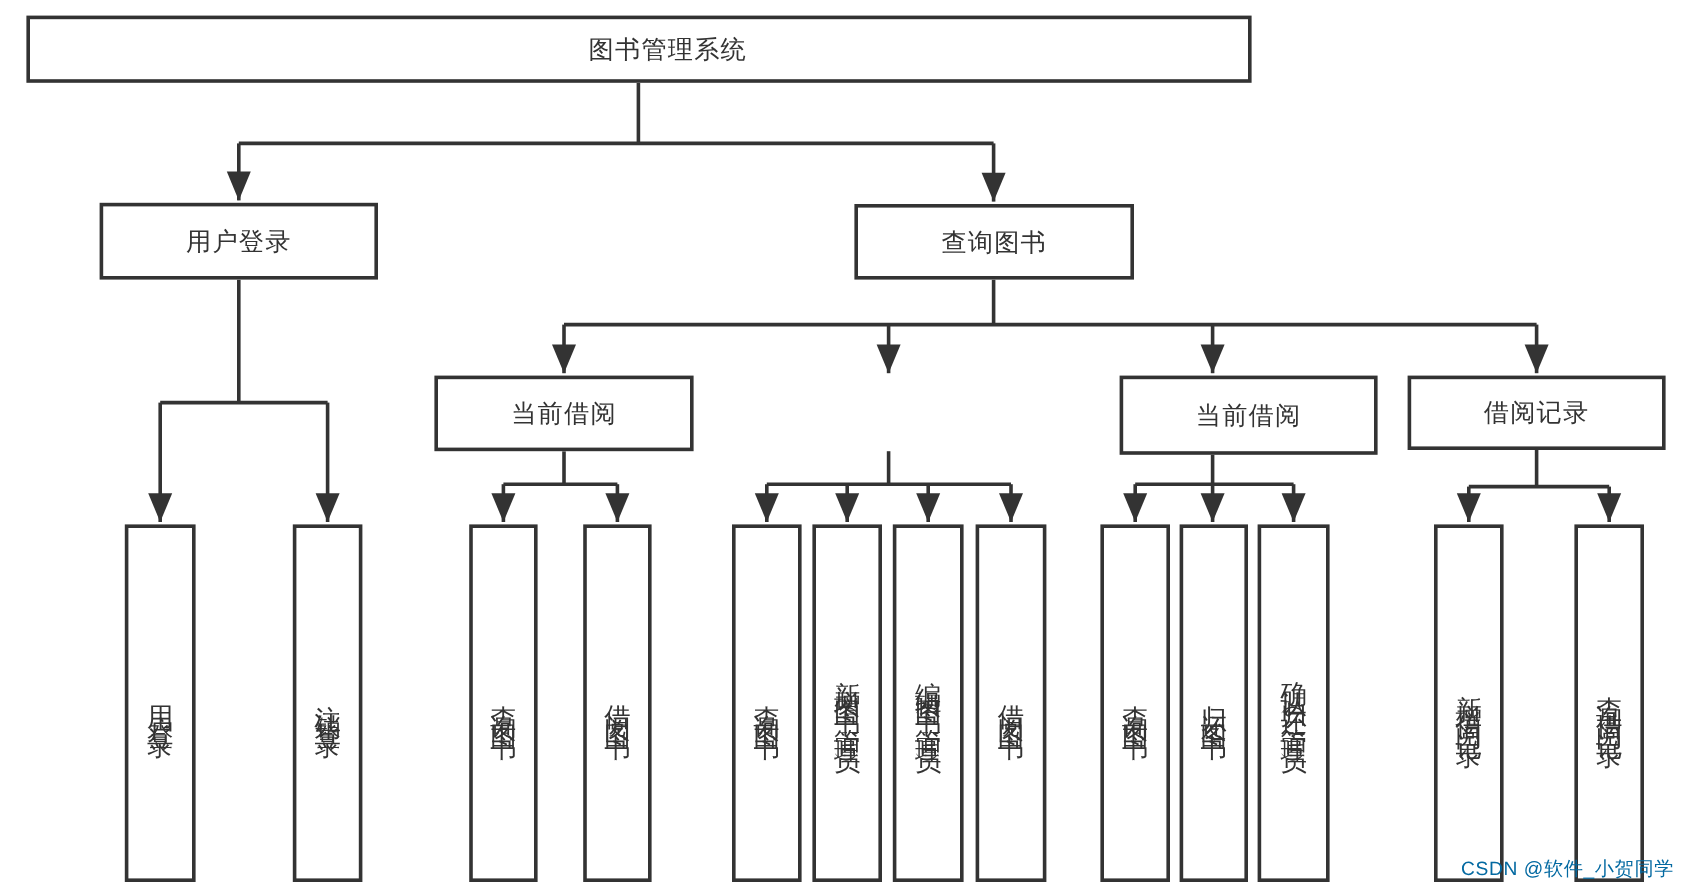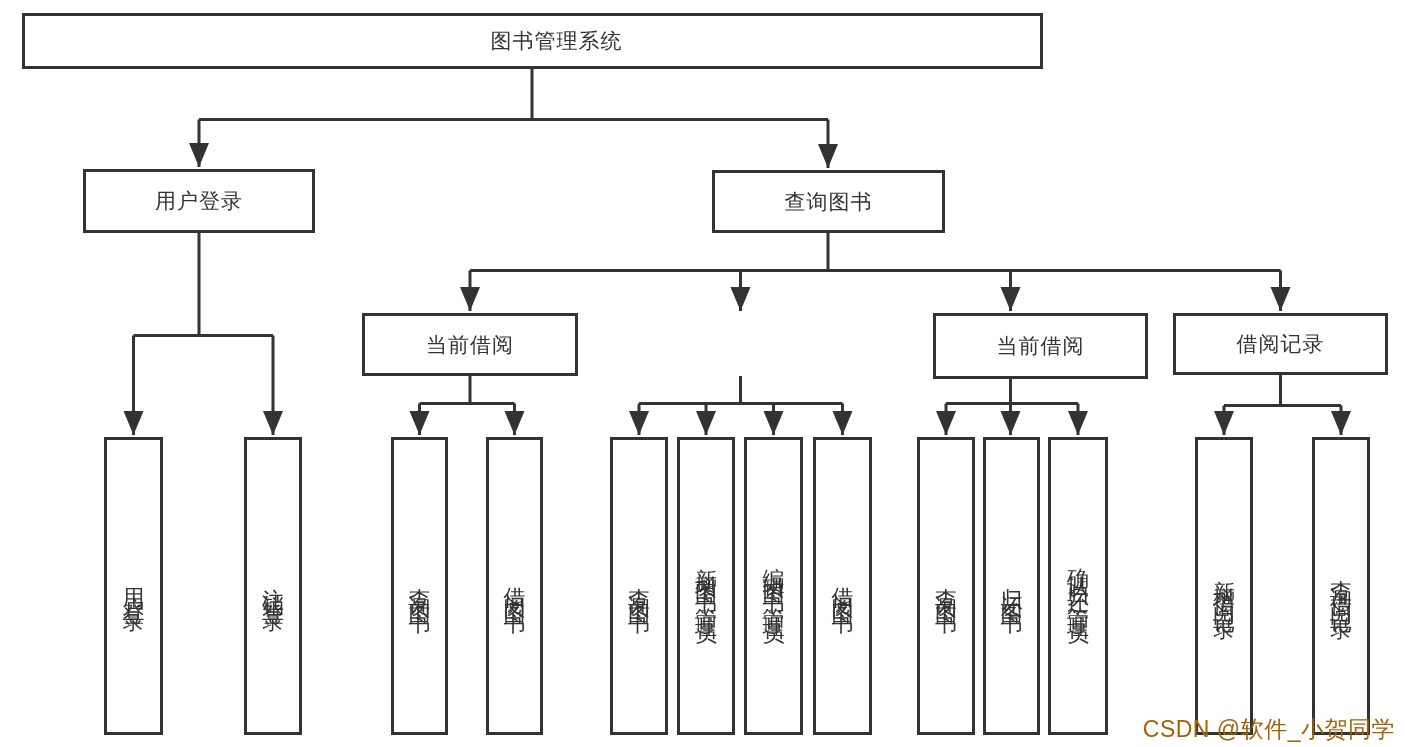--- a/index.html
+++ b/index.html
@@ -29,22 +29,22 @@
     writing-mode: vertical-rl;
     text-orientation: mixed;
     font-size: 22px;
     letter-spacing: 8px;
     line-height: 1;
   }
   .watermark {
     position: absolute;
     top: 714px;
     right: 10px;
-    font-size: 23px;
-    color: #a16207;
+    font-size: 16px;
+    color: #0369a1;
     letter-spacing: 0.5px;
     z-index: 6;
     white-space: nowrap;
   }
 </style>
 </head>
 <body>
 
 <div id="canvas">
 

